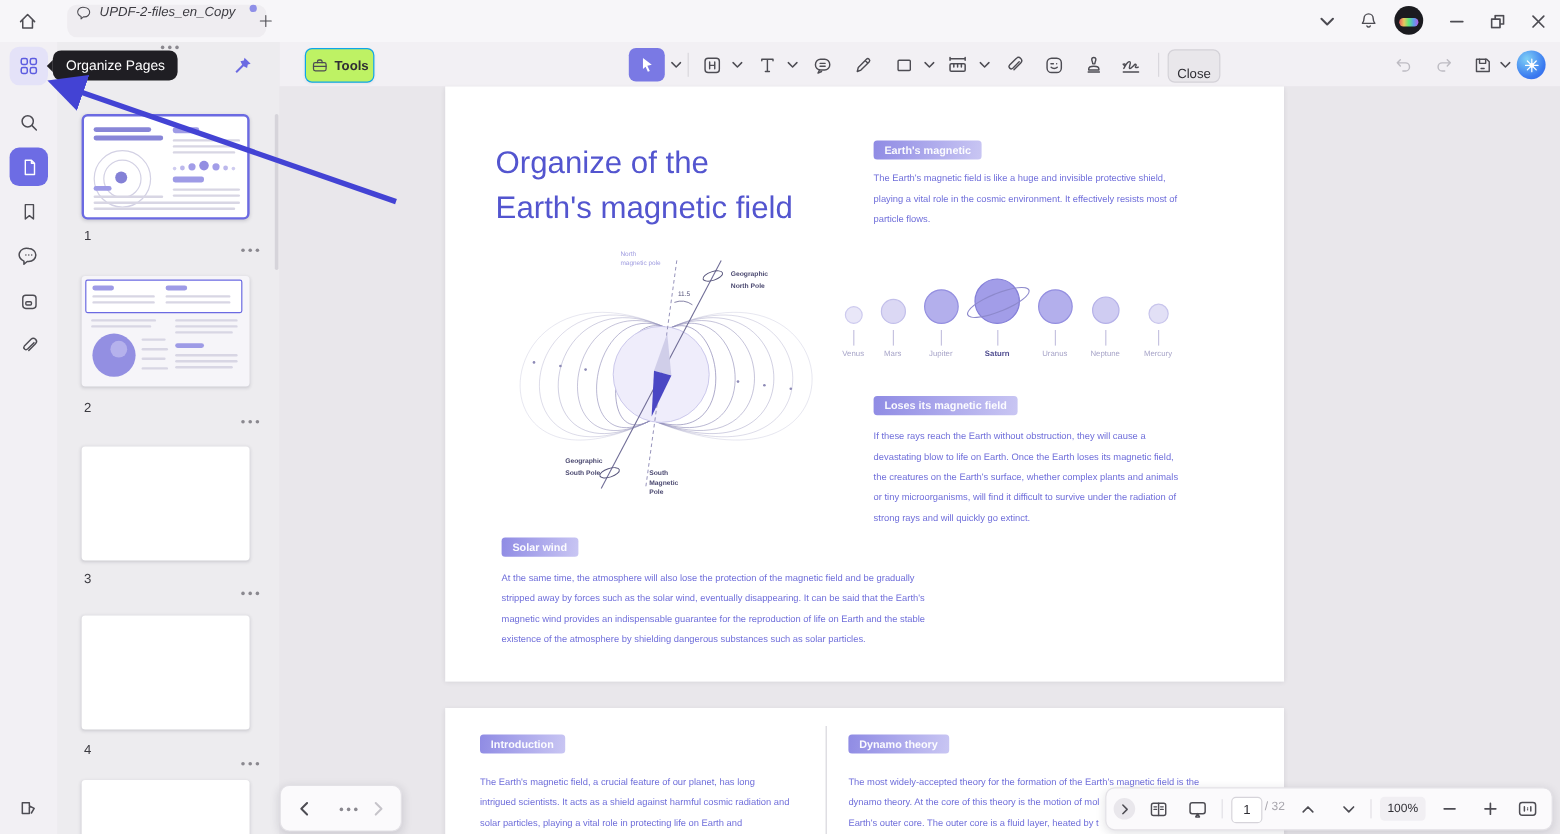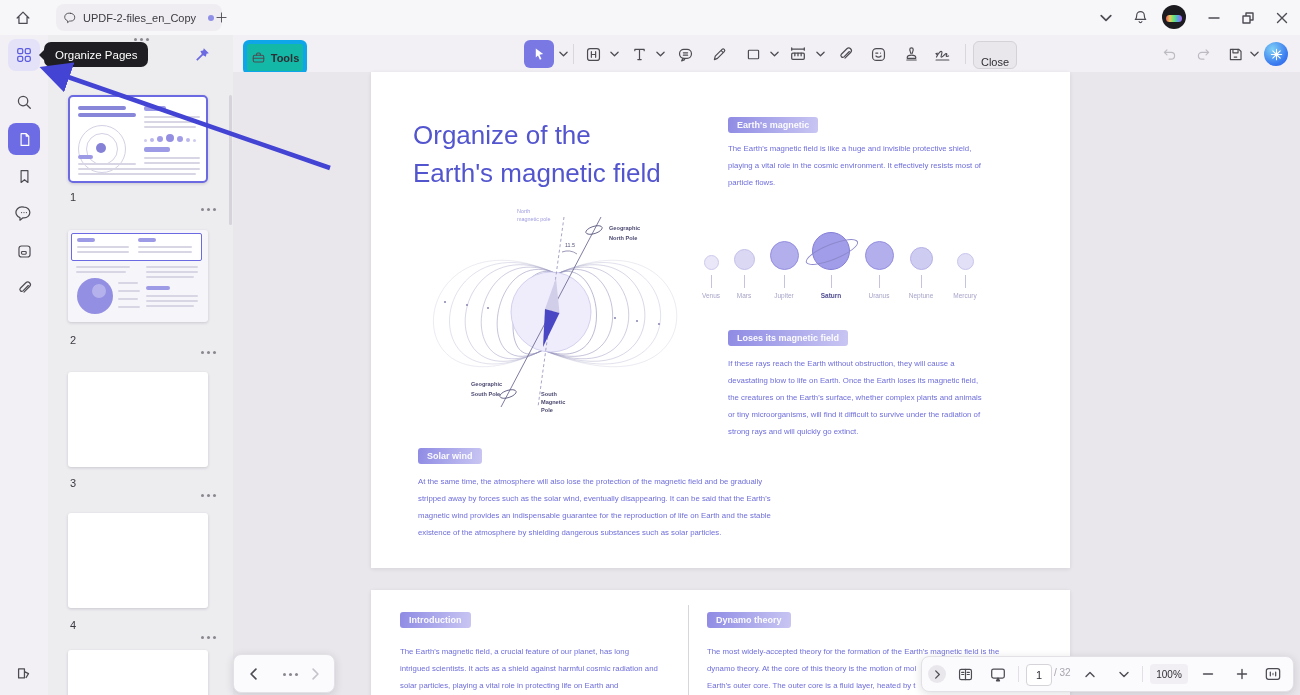--- a/index.html
+++ b/index.html
@@ -6,21 +6,21 @@
   .app{position:relative;width:1300px;height:695px;background:#e9e7eb;overflow:hidden;
        -webkit-user-select:none;user-select:none;}
   .abs{position:absolute;}
   svg{display:block;}
   .ic{stroke:#4d4c53;fill:none;stroke-width:1.4;stroke-linecap:round;stroke-linejoin:round;}
 
   
   .titlebar{position:absolute;left:0;top:0;width:1300px;height:35px;background:#f7f6f9;}
   .tb-btn{position:absolute;display:flex;align-items:center;justify-content:center;border-radius:6px;cursor:pointer;}
   .tab{position:absolute;left:56px;top:4px;width:150px;height:27px;background:#efedf1;border-radius:8px;
-       display:flex;align-items:center;padding:0 8px;gap:6px;}
+       display:flex;align-items:flex-start;padding:0 8px;gap:6px;font-style:italic;}
   .tab-label{font-size:11px;color:#3c3b41;white-space:nowrap;overflow:hidden;flex:1;}
   .tab-dot{width:6px;height:6px;border-radius:50%;background:#8f8fe8;}
   .avatar{position:absolute;left:1162px;top:5px;width:24px;height:24px;border-radius:50%;background:#1b1b20;overflow:hidden;}
   .avatar::after{content:"";position:absolute;left:4px;top:10px;width:16px;height:7px;border-radius:4px;
        background:linear-gradient(90deg,#e85d5d,#e8c95d,#5de87a,#5da0e8,#b05de8);}
 
   
   .rail{position:absolute;left:0;top:35px;width:48px;height:660px;background:#f2f0f4;}
   .rail-btn{position:absolute;left:8px;width:32px;height:32px;border-radius:8px;display:flex;align-items:center;justify-content:center;cursor:pointer;}
   .rail-btn.hl{background:#e4e2f8;}
@@ -37,21 +37,21 @@
   .thumb.selected{border:2px solid #6b6ae2;border-radius:5px;width:136px;}
   .thumb-meta{position:absolute;left:20px;width:140px;height:16px;}
   .thumb-num{position:absolute;left:2px;top:0;font-size:11px;color:#3b3a40;}
   .thumb-more{position:absolute;right:4px;top:6px;cursor:pointer;}
   .mini-line{position:absolute;height:2px;background:#d8d6e4;border-radius:1px;}
   .mini-badge{position:absolute;background:#9e9be6;border-radius:2px;}
   .scrollbar{position:absolute;right:1px;top:60px;width:3px;height:130px;background:#d6d4da;border-radius:2px;}
 
   
   .toolbar{position:absolute;left:233px;top:35px;width:1067px;height:37px;background:#f2f0f4;}
-  .tools-btn{position:absolute;left:10px;top:5px;width:56px;height:27px;background:#14b8a6;border:4px solid #0ea5e9;
+  .tools-btn{position:absolute;left:21px;top:5px;width:56px;height:27px;background:#bef264;border:1px solid #0ea5e9;
              border-radius:6px;display:flex;align-items:center;justify-content:center;gap:5px;cursor:pointer;
              box-shadow:0 1px 2px rgba(0,0,0,.05);}
   .tools-label{font-size:11px;font-weight:bold;color:#2f2e34;}
   .tbtn{position:absolute;top:5px;width:28px;height:28px;border-radius:6px;display:flex;align-items:center;justify-content:center;cursor:pointer;}
   .tbtn.sel{background:#7a79e4;}
   .tchev{position:absolute;top:12px;width:14px;height:14px;display:flex;align-items:center;justify-content:center;cursor:pointer;}
   .tsep{position:absolute;top:9px;width:1px;height:20px;background:#d9d7dd;}
   .close-btn{position:absolute;top:6px;width:42px;height:26px;background:#e9e7eb;border:1px solid #d4d2d8;border-radius:6px;
              display:flex;align-items:flex-end;justify-content:center;font-size:11px;color:#2f2e34;cursor:pointer;}
   .ai-btn{position:absolute;width:24px;height:24px;border-radius:50%;cursor:pointer;

